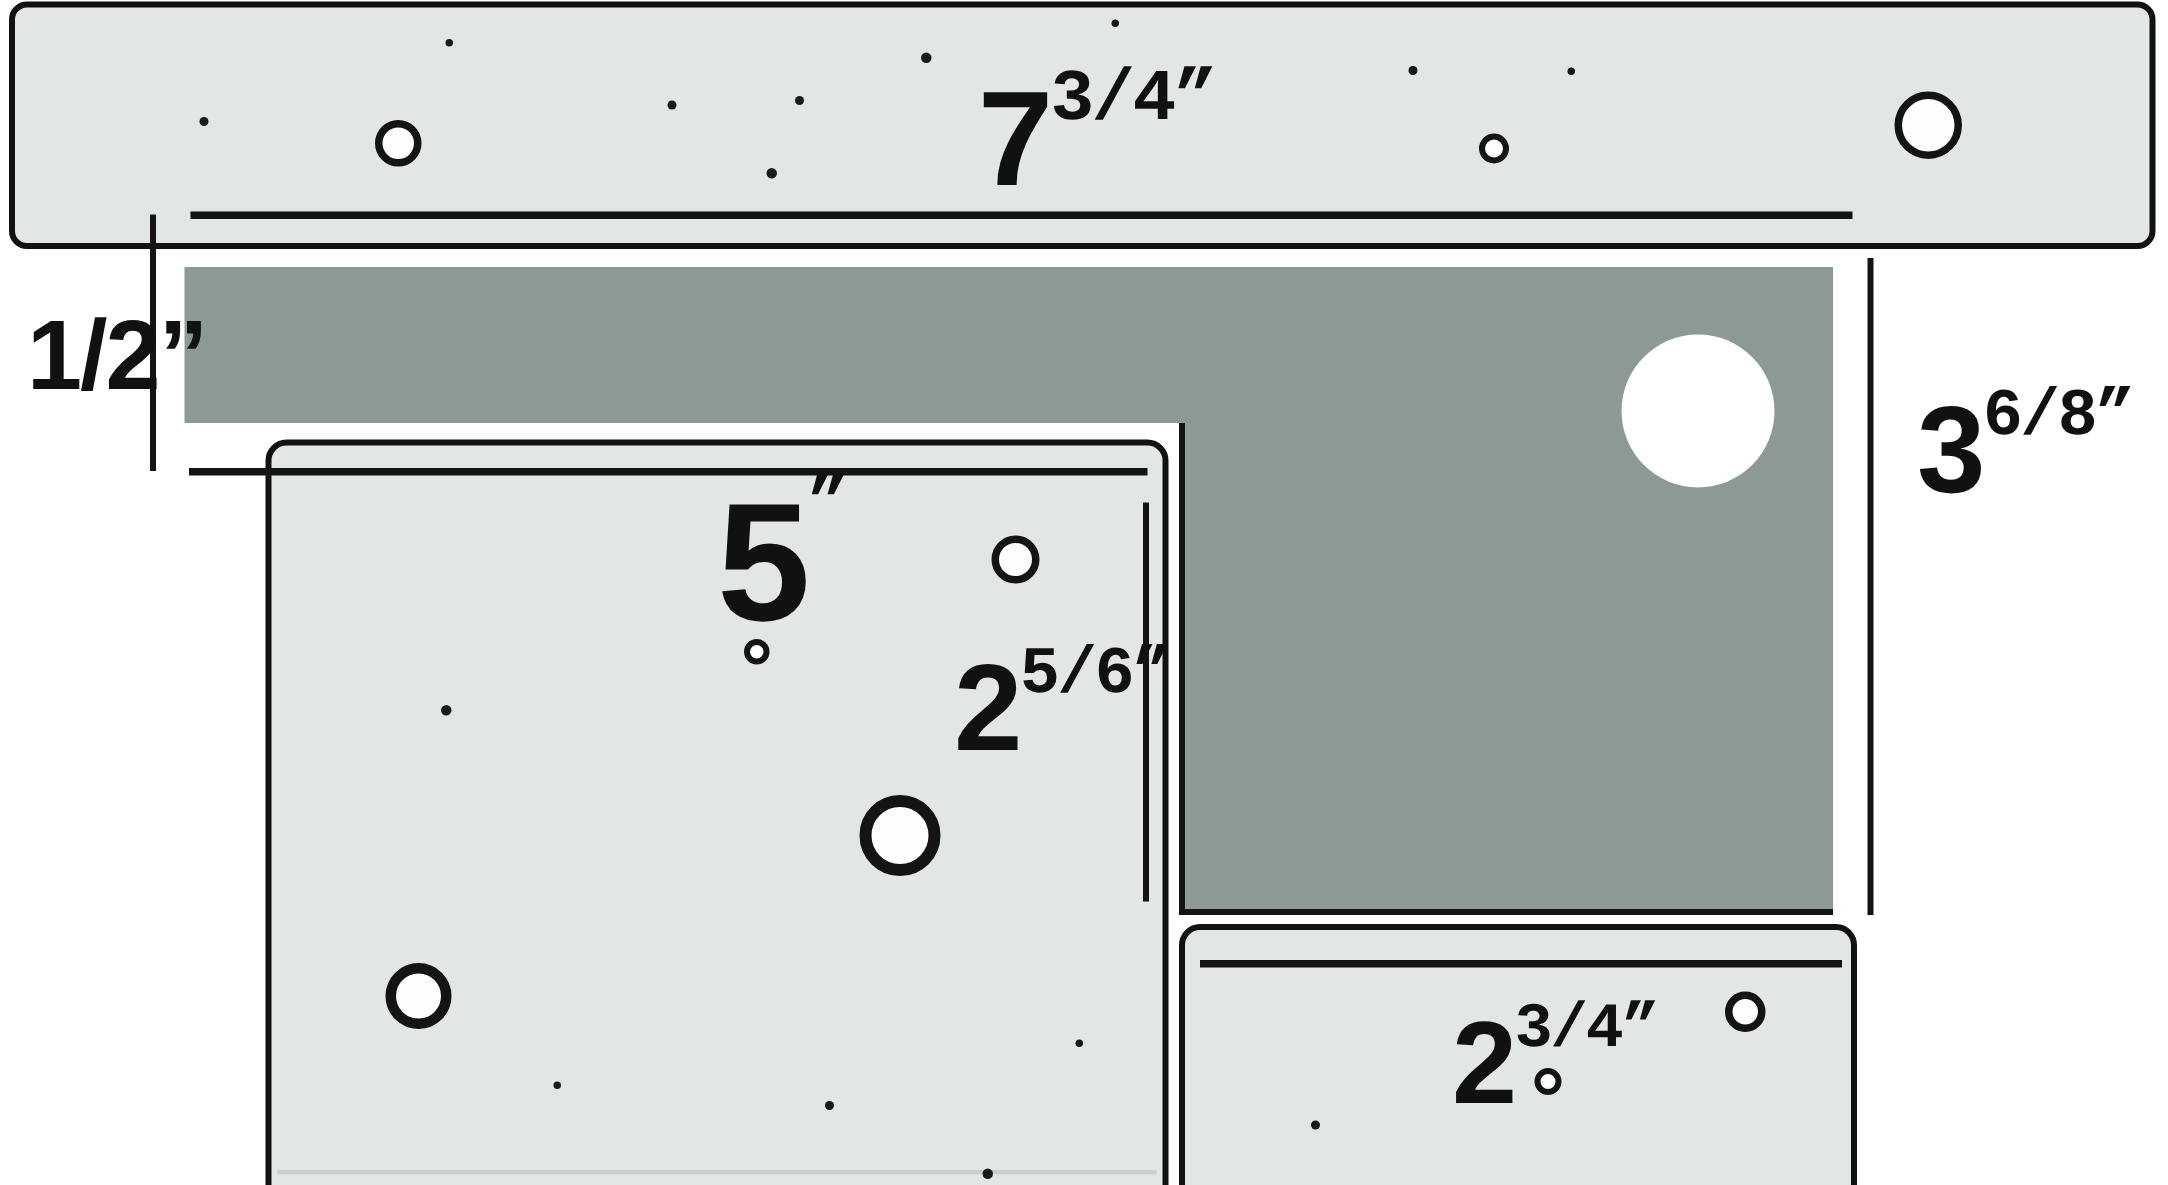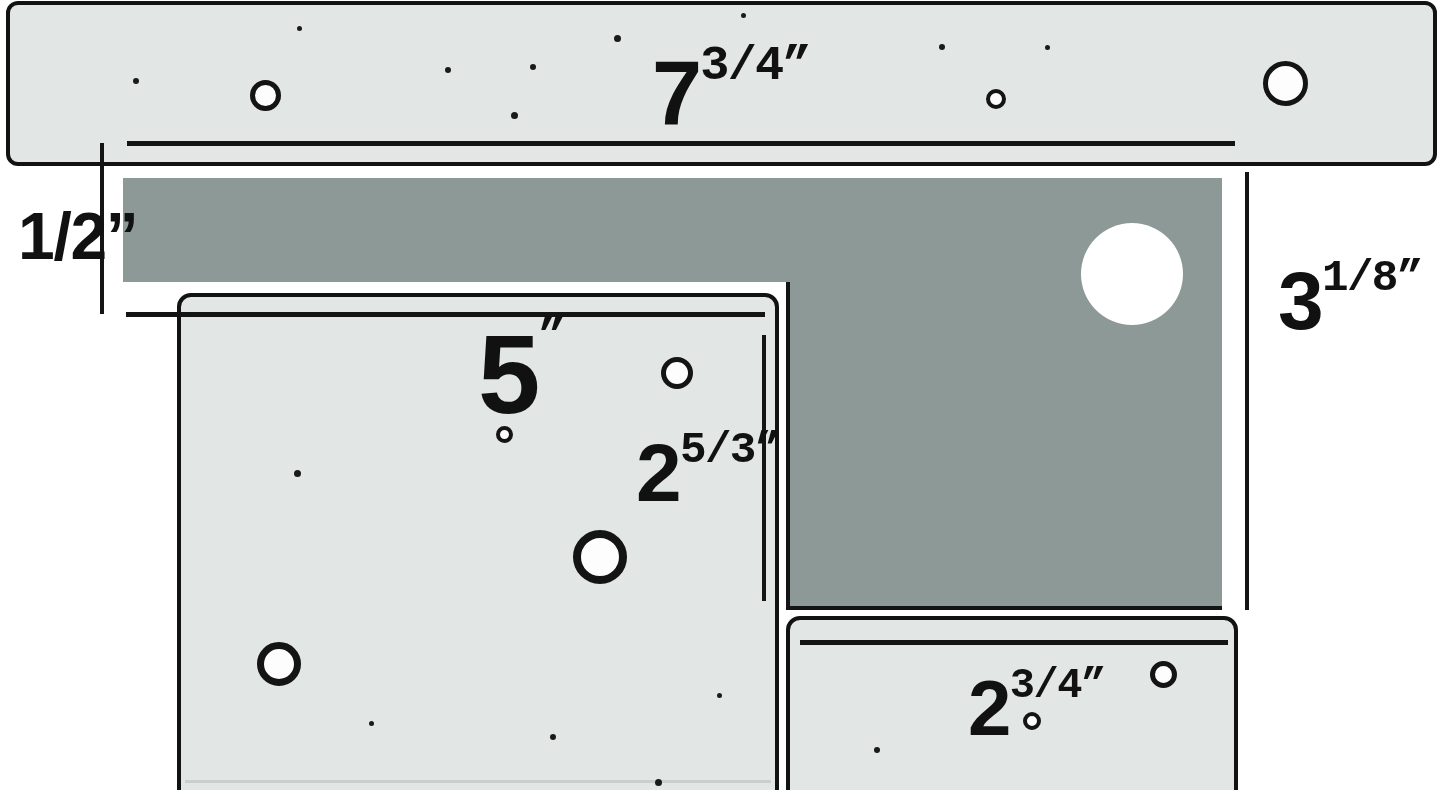--- a/index.html
+++ b/index.html
@@ -113,28 +113,28 @@
   <div id="label-top-width" class="dimlabel">
     <span class="main">7</span>
       <span class="sup">3/4”</span>
   </div>
   <div id="label-offset" class="dimlabel">
     <span class="main">1/2”</span>
       <span class="sup"></span>
   </div>
   <div id="label-right-height" class="dimlabel">
     <span class="main">3</span>
-      <span class="sup">1/8”</span>
+      <span class="sup">6/8”</span>
   </div>
   <div id="label-left-width" class="dimlabel">
     <span class="main">5</span>
       <span class="sup">”</span>
   </div>
   <div id="label-left-height" class="dimlabel">
     <span class="main">2</span>
-      <span class="sup">5/3”</span>
+      <span class="sup">5/6”</span>
   </div>
   <div id="label-bottom-width" class="dimlabel">
     <span class="main">2</span>
       <span class="sup">3/4”</span>
   </div>
 
 </div>
 
 </body></html>

